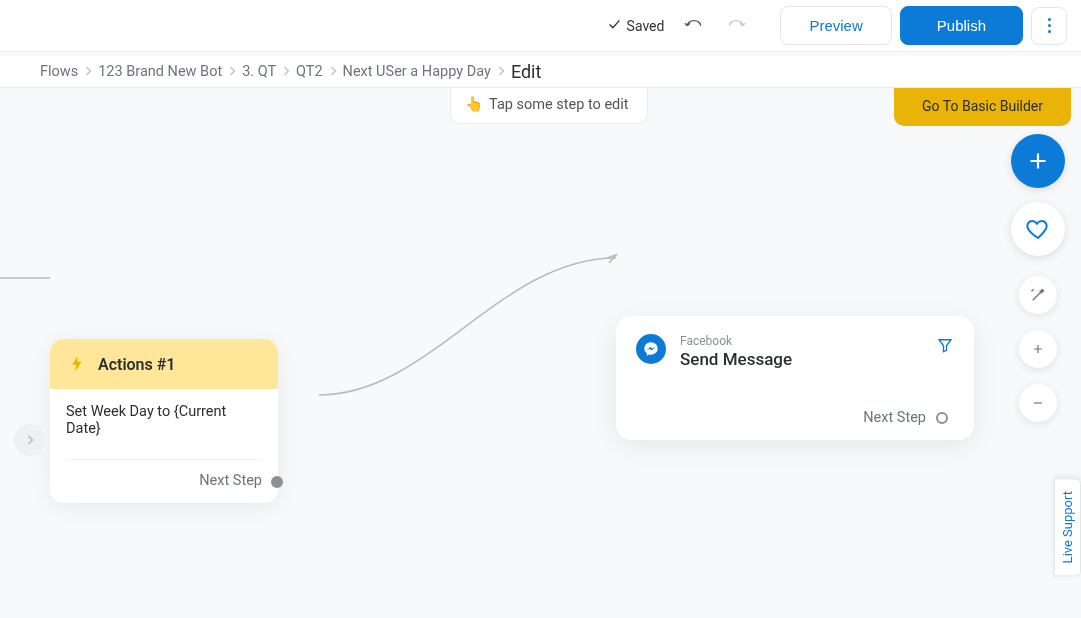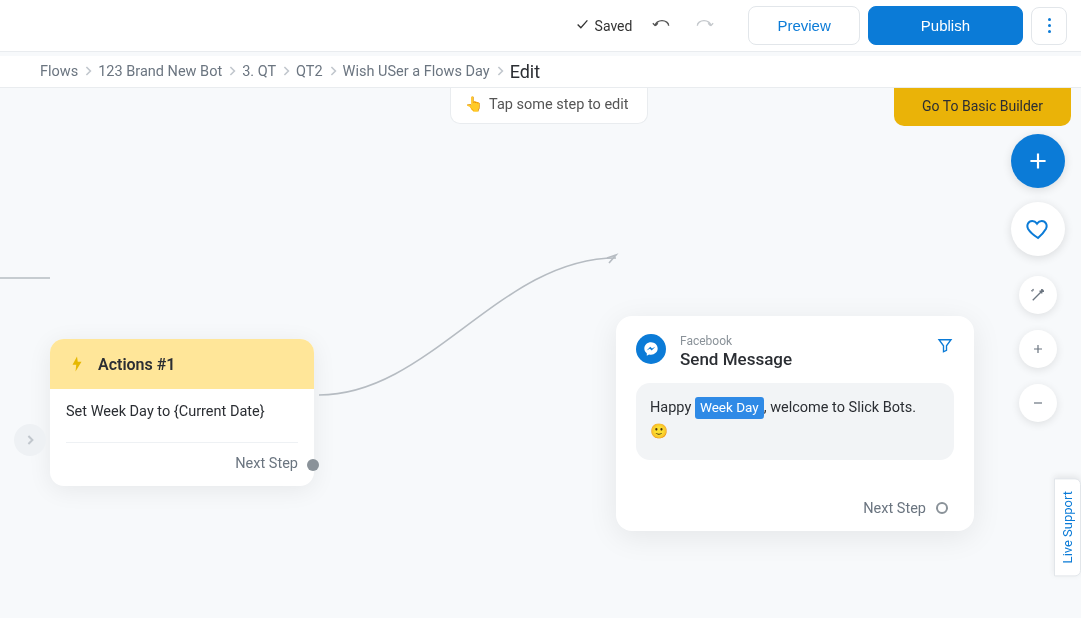--- a/index.html
+++ b/index.html
@@ -51,21 +51,21 @@
     padding: 10px 28px;
     border-radius: 8px;
     cursor: pointer;
   }
   .btn-publish {
     background: #0b7bd7;
     border: 1px solid #0b7bd7;
     color: #fff;
     font-size: 15px;
     font-weight: 500;
-    padding: 10px 52px;
+    padding: 10px 36px;
     border-radius: 8px;
     cursor: pointer;
   }
   .btn-more {
     width: 36px; height: 38px;
     border: 1px solid #e2e6ea;
     border-radius: 8px;
     background: #fff;
     display: flex;
     align-items: center;
@@ -144,21 +144,21 @@
     justify-content: center;
     cursor: pointer;
     z-index: 4;
   }
   .expand-handle svg { width:8px; height:10px; stroke:#c1c7cd; stroke-width:2.5; fill:none; }
 
   
   .card-actions {
     position:absolute;
     top: 251px; left: 50px;
-    width: 264px;
+    width: 228px;
     background:#fff;
     border-radius:14px;
     box-shadow: 0 4px 24px rgba(0,0,0,0.07);
     overflow:visible;
   }
   .card-actions-header {
     background: #ffe699;
     border-radius:14px 14px 0 0;
     padding:14px 16px;
     display:flex;
@@ -359,21 +359,21 @@
         <path d="M3 1 L8 6 L3 11"></path>
       </svg></span>
   <a class="crumb-link" href="#">3. QT</a>
   <span class="crumb-sep"><svg viewBox="0 0 10 12">
         <path d="M3 1 L8 6 L3 11"></path>
       </svg></span>
   <a class="crumb-link" href="#">QT2</a>
   <span class="crumb-sep"><svg viewBox="0 0 10 12">
         <path d="M3 1 L8 6 L3 11"></path>
       </svg></span>
-  <a class="crumb-link" href="#">Wish USer a Flows Day</a>
+  <a class="crumb-link" href="#">Next USer a Happy Day</a>
   <span class="crumb-sep"><svg viewBox="0 0 10 12">
         <path d="M3 1 L8 6 L3 11"></path>
       </svg></span>
   <span class="crumb-current">Edit</span>
 </div>
 
 <div class="hint-bubble">
   <span>👆</span>
   <span>Tap some step to edit</span>
 </div>
@@ -423,24 +423,20 @@
       <div class="send-titles">
         <div class="platform">Facebook</div>
         <div class="action">Send Message</div>
       </div>
       <span class="funnel-icon">
         <svg viewBox="0 0 24 24">
             <path d="M4 5 H20 L14 13 V19 L10 21 V13 Z"></path>
           </svg>
       </span>
     </div>
-    <div class="send-bubble">
-      <span>Happy </span><span class="var-chip">Week Day</span><span>, welcome to Slick Bots.</span>
-      <div class="send-emoji">🙂</div>
-    </div>
     <div class="send-footer">
       <span>Next Step</span>
       <span class="conn-dot-empty"></span>
     </div>
   </div>
 
 </div>
 
 <div class="right-controls">
   <div class="fab fab-primary">

